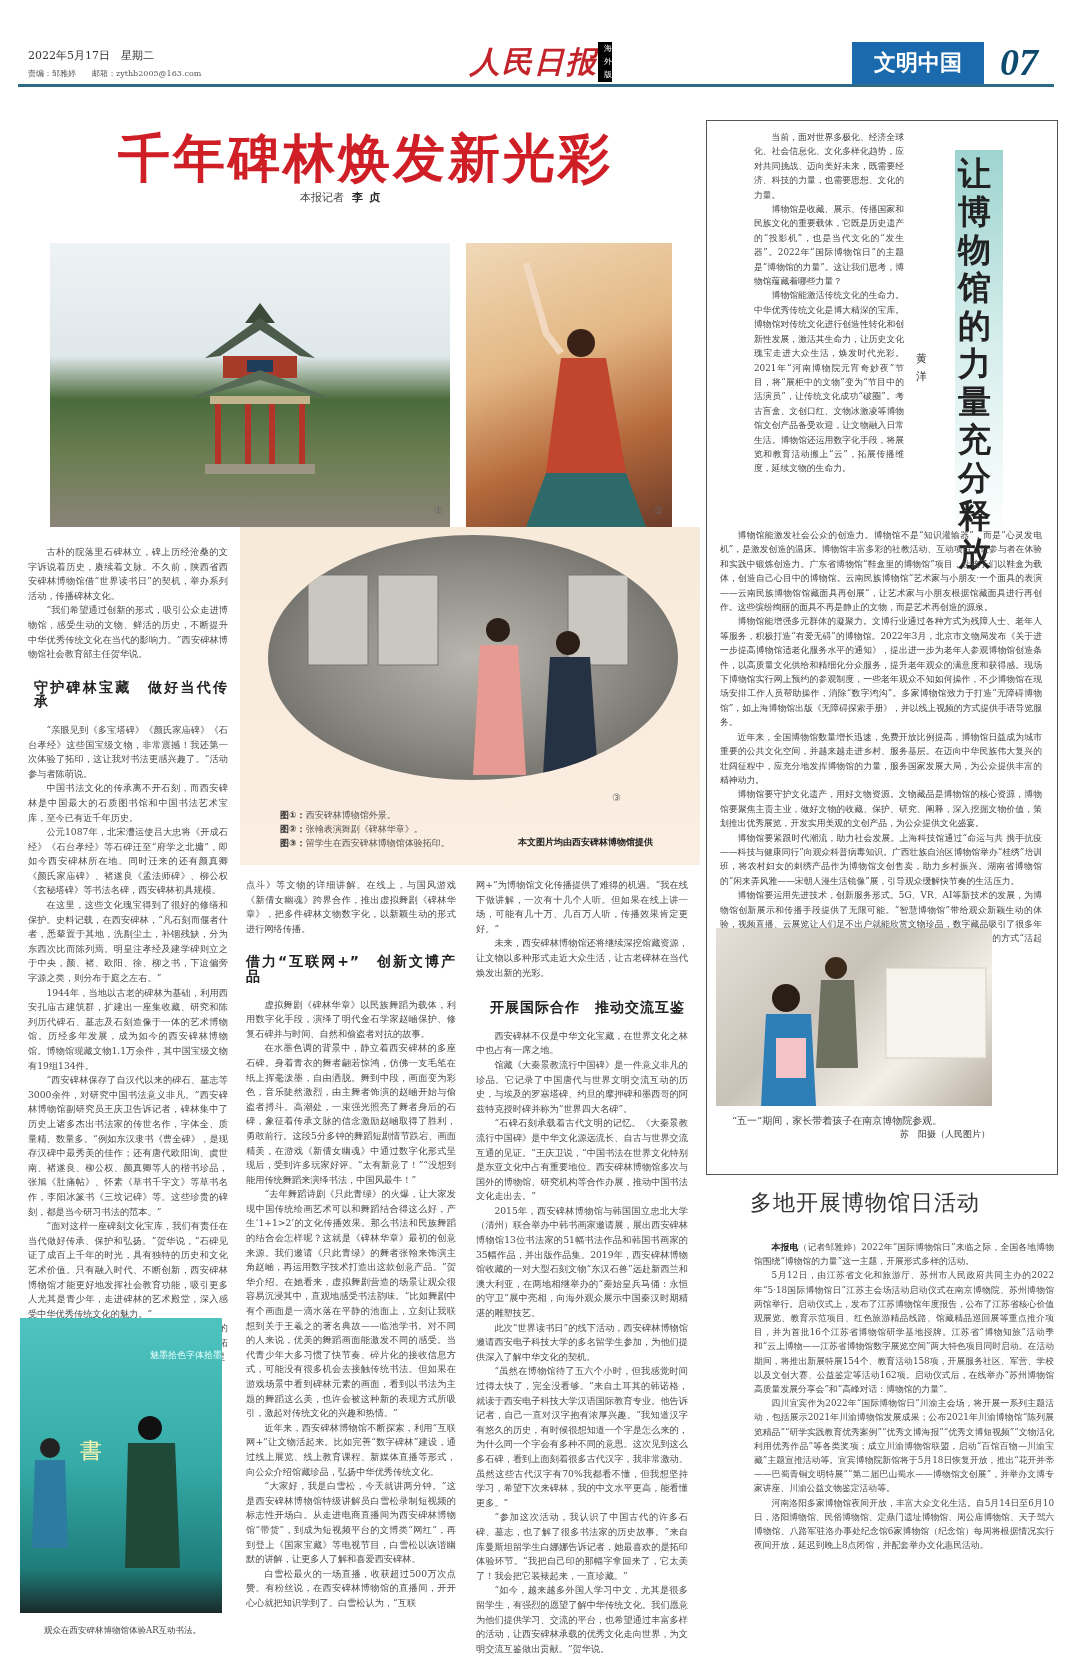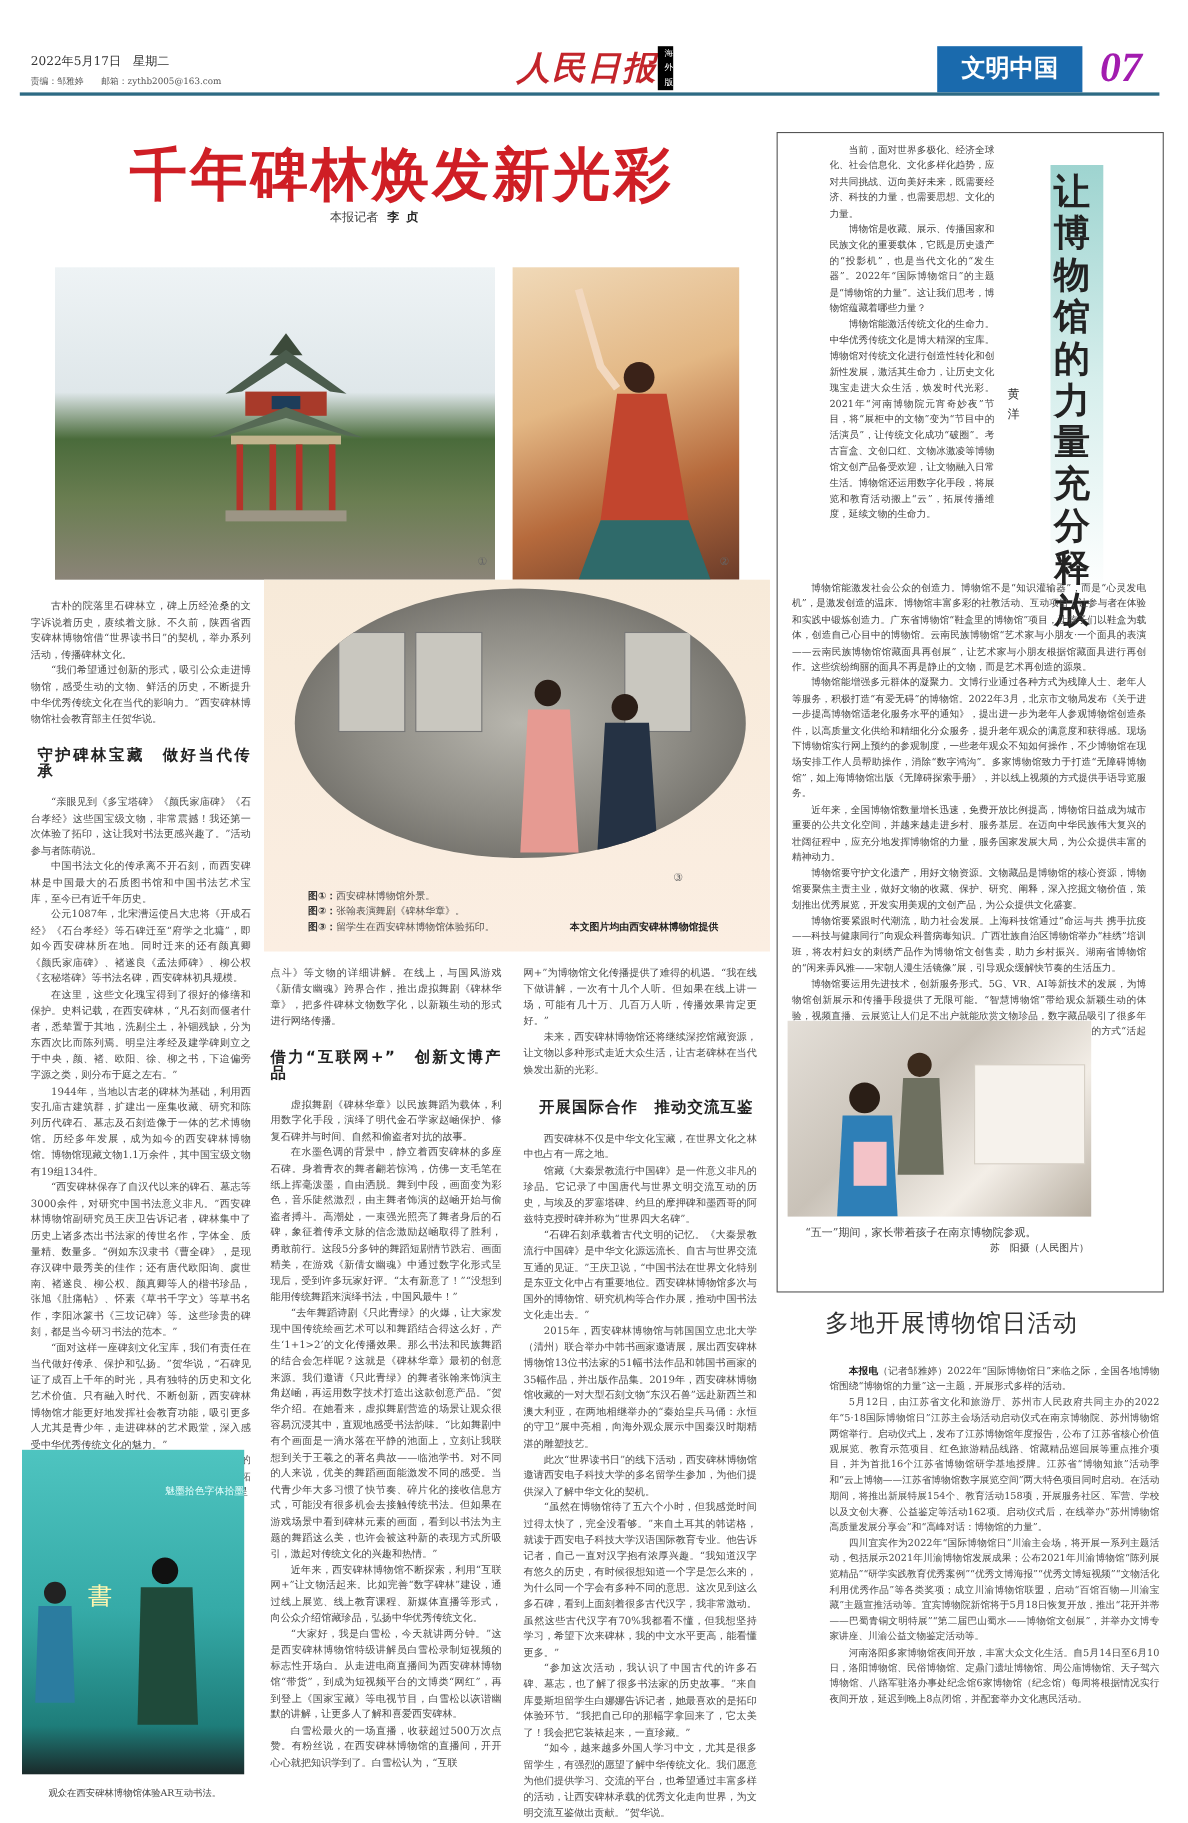--- a/index.html
+++ b/index.html
@@ -3,21 +3,21 @@
 <meta charset="utf-8">
 <style>
 *{box-sizing:border-box;margin:0;padding:0}
 body{width:1080px;height:1657px;background:#fff;position:relative;overflow:hidden;font-family:"DejaVu Serif","Liberation Serif",serif;color:#3a3a3a}
 .abs{position:absolute}
 .hdr-date{left:28px;top:48px;font-size:11px;color:#333}
 .hdr-editor{left:28px;top:68px;font-size:8px;color:#555}
 .hdr-logo{left:470px;top:42px;font-size:30px;color:#c3242a;font-style:italic;font-weight:bold;font-family:"DejaVu Serif",serif;letter-spacing:2px}
 .hdr-logo-badge{left:598px;top:42px;width:14px;height:40px;background:#000000;color:#fff;font-size:8px;line-height:13px;text-align:right;font-family:"DejaVu Sans",sans-serif}
 .hdr-section{left:852px;top:42px;width:132px;height:42px;background:#1a6aad;color:#fff;font-size:22px;font-weight:bold;text-align:center;line-height:42px;font-family:"DejaVu Sans",sans-serif}
-.hdr-page{left:1000px;top:40px;font-size:38px;font-weight:bold;font-style:italic;color:#a21caf;font-family:"Liberation Serif",serif}
+.hdr-page{left:1000px;top:40px;font-size:38px;font-weight:bold;font-style:italic;color:#0c4a6e;font-family:"Liberation Serif",serif}
 .hdr-rule{left:18px;top:84px;width:1036px;height:3px;background:#2d6a84}
 .main-title{left:118px;top:124px;font-size:52px;color:#cf1e25;font-weight:bold;letter-spacing:3px;font-family:"DejaVu Serif",serif}
 .byline{left:300px;top:190px;font-size:11px;color:#444}
 .byline b{color:#222;margin-left:8px;letter-spacing:6px}
 .photo1{left:50px;top:243px;width:400px;height:284px;background:linear-gradient(180deg,#eef3f5 0%,#dfe7ea 40%,#4a6b3b 55%,#6b7e52 75%,#8b8478 100%)}
 .pavilion{position:absolute;left:135px;top:55px;width:150px;height:190px}
 .photo2{left:466px;top:243px;width:206px;height:284px;background:linear-gradient(160deg,#f0d9b8 0%,#e3b784 40%,#b66a3c 70%,#6b3c2a 100%)}
 .photo-band{left:240px;top:527px;width:460px;height:338px;background:linear-gradient(180deg,#f7ead9,#fbeee2)}
 .photo3{left:268px;top:535px;width:410px;height:245px;border-radius:50%;background:radial-gradient(ellipse at center,#b8b6ae 0%,#8d8b84 50%,#5a5853 100%);overflow:hidden}
 .num-badge{font-size:10px;color:#666}
@@ -180,17 +180,17 @@
     <circle cx="120" cy="40" r="11" fill="#3b2a1c"></circle>
     <path d="M105,52 L138,52 L142,140 L100,140 Z" fill="#6e7060"></path>
     <rect x="170" y="40" width="100" height="90" fill="#f6f2ec" stroke="#d6cfc5"></rect>
   </svg>
 </div>
 <div class="abs photo4-cap">“五一”期间，家长带着孩子在南京博物院参观。</div>
 <div class="abs photo4-credit">苏　阳摄（人民图片）</div>
 
 <div class="abs news-title">多地开展博物馆日活动</div>
 <div class="abs col" style="left:754px;top:1240px;width:300px;font-size:8.8px;line-height:14.2px">
-  <p><b style="color:#222;font-family:Liberation Mono, monospace">本报电</b><span>（记者邹雅婷）</span><span>2022年“国际博物馆日”来临之际，全国各地博物馆围绕“博物馆的力量”这一主题，开展形式多样的活动。</span></p>
+  <p><b style="color:#222;font-family:Liberation Serif, serif">本报电</b><span>（记者邹雅婷）</span><span>2022年“国际博物馆日”来临之际，全国各地博物馆围绕“博物馆的力量”这一主题，开展形式多样的活动。</span></p>
   <p>5月12日，由江苏省文化和旅游厅、苏州市人民政府共同主办的2022年“5·18国际博物馆日”江苏主会场活动启动仪式在南京博物院、苏州博物馆两馆举行。启动仪式上，发布了江苏博物馆年度报告，公布了江苏省核心价值观展览、教育示范项目、红色旅游精品线路、馆藏精品巡回展等重点推介项目，并为首批16个江苏省博物馆研学基地授牌。江苏省“博物知旅”活动季和“云上博物——江苏省博物馆数字展览空间”两大特色项目同时启动。在活动期间，将推出新展特展154个、教育活动158项，开展服务社区、军营、学校以及文创大赛、公益鉴定等活动162项。启动仪式后，在线举办“苏州博物馆高质量发展分享会”和“高峰对话：博物馆的力量”。</p>
   <p>四川宜宾作为2022年“国际博物馆日”川渝主会场，将开展一系列主题活动，包括展示2021年川渝博物馆发展成果；公布2021年川渝博物馆“陈列展览精品”“研学实践教育优秀案例”“优秀文博海报”“优秀文博短视频”“文物活化利用优秀作品”等各类奖项；成立川渝博物馆联盟，启动“百馆百物—川渝宝藏”主题宣推活动等。宜宾博物院新馆将于5月18日恢复开放，推出“花开并蒂——巴蜀青铜文明特展”“第二届巴山蜀水——博物馆文创展”，并举办文博专家讲座、川渝公益文物鉴定活动等。</p>
   <p>河南洛阳多家博物馆夜间开放，丰富大众文化生活。自5月14日至6月10日，洛阳博物馆、民俗博物馆、定鼎门遗址博物馆、周公庙博物馆、天子驾六博物馆、八路军驻洛办事处纪念馆6家博物馆（纪念馆）每周将根据情况实行夜间开放，延迟到晚上8点闭馆，并配套举办文化惠民活动。</p>
 </div>
 
 </body></html>

